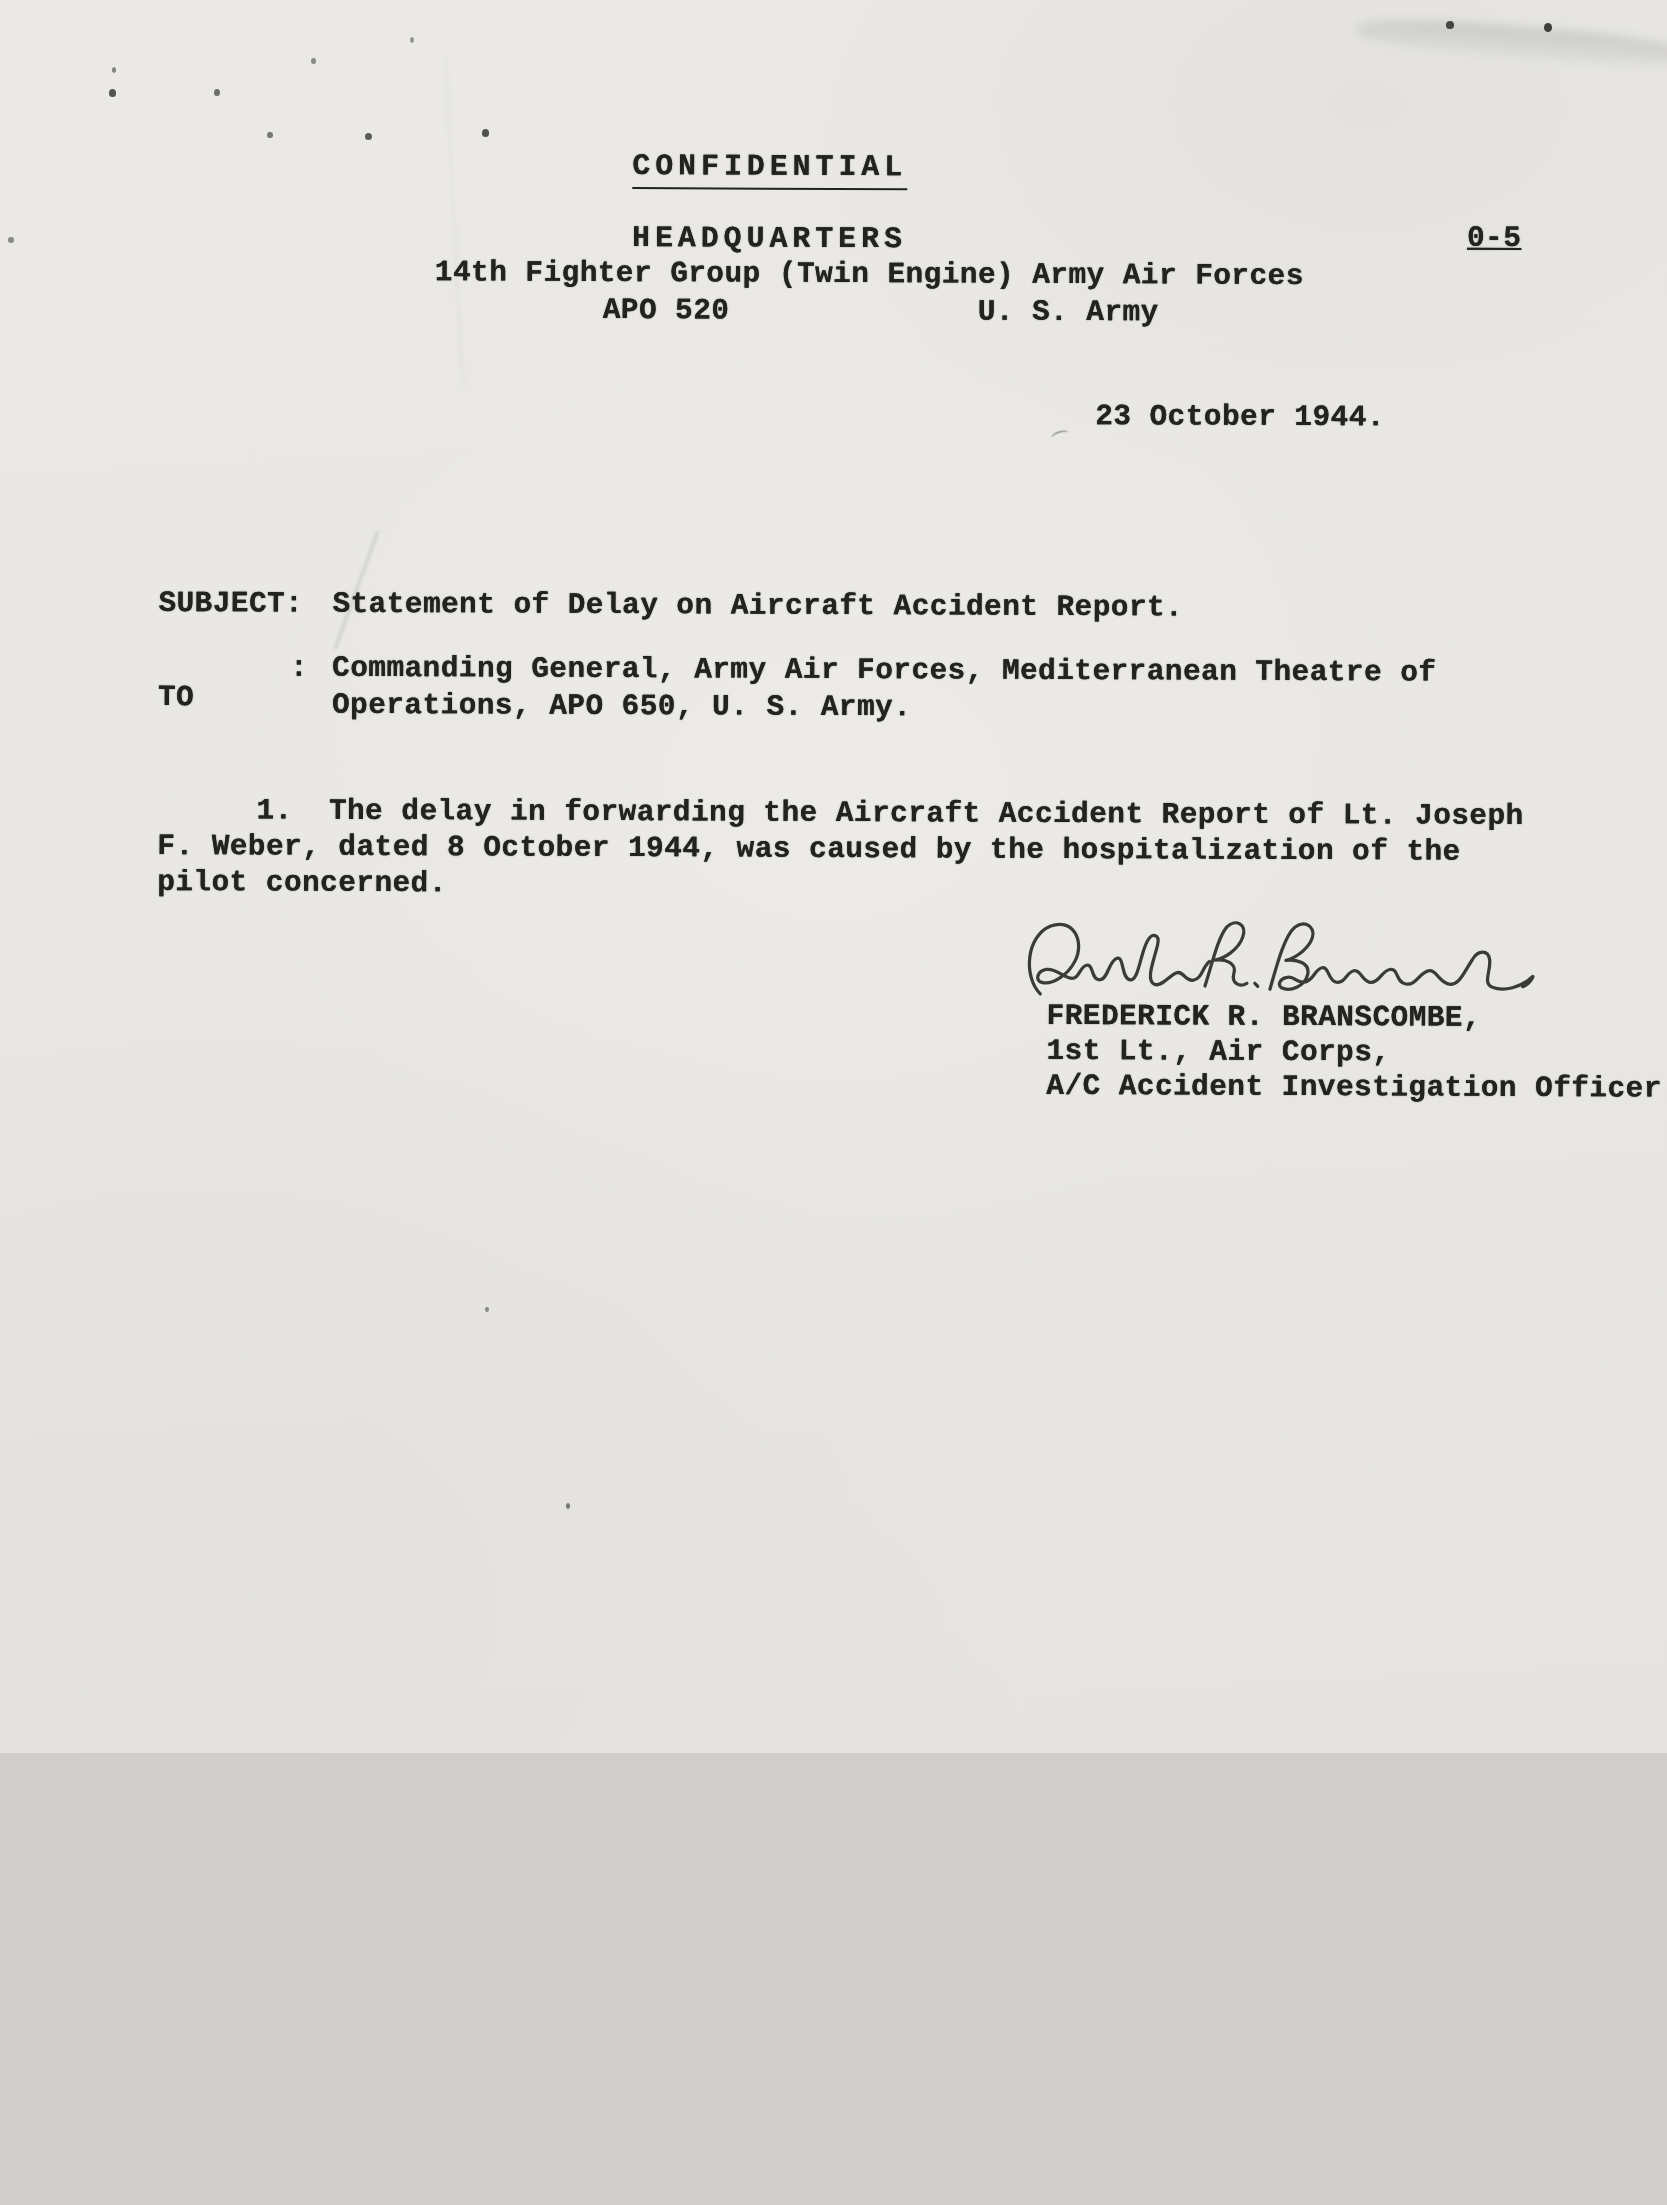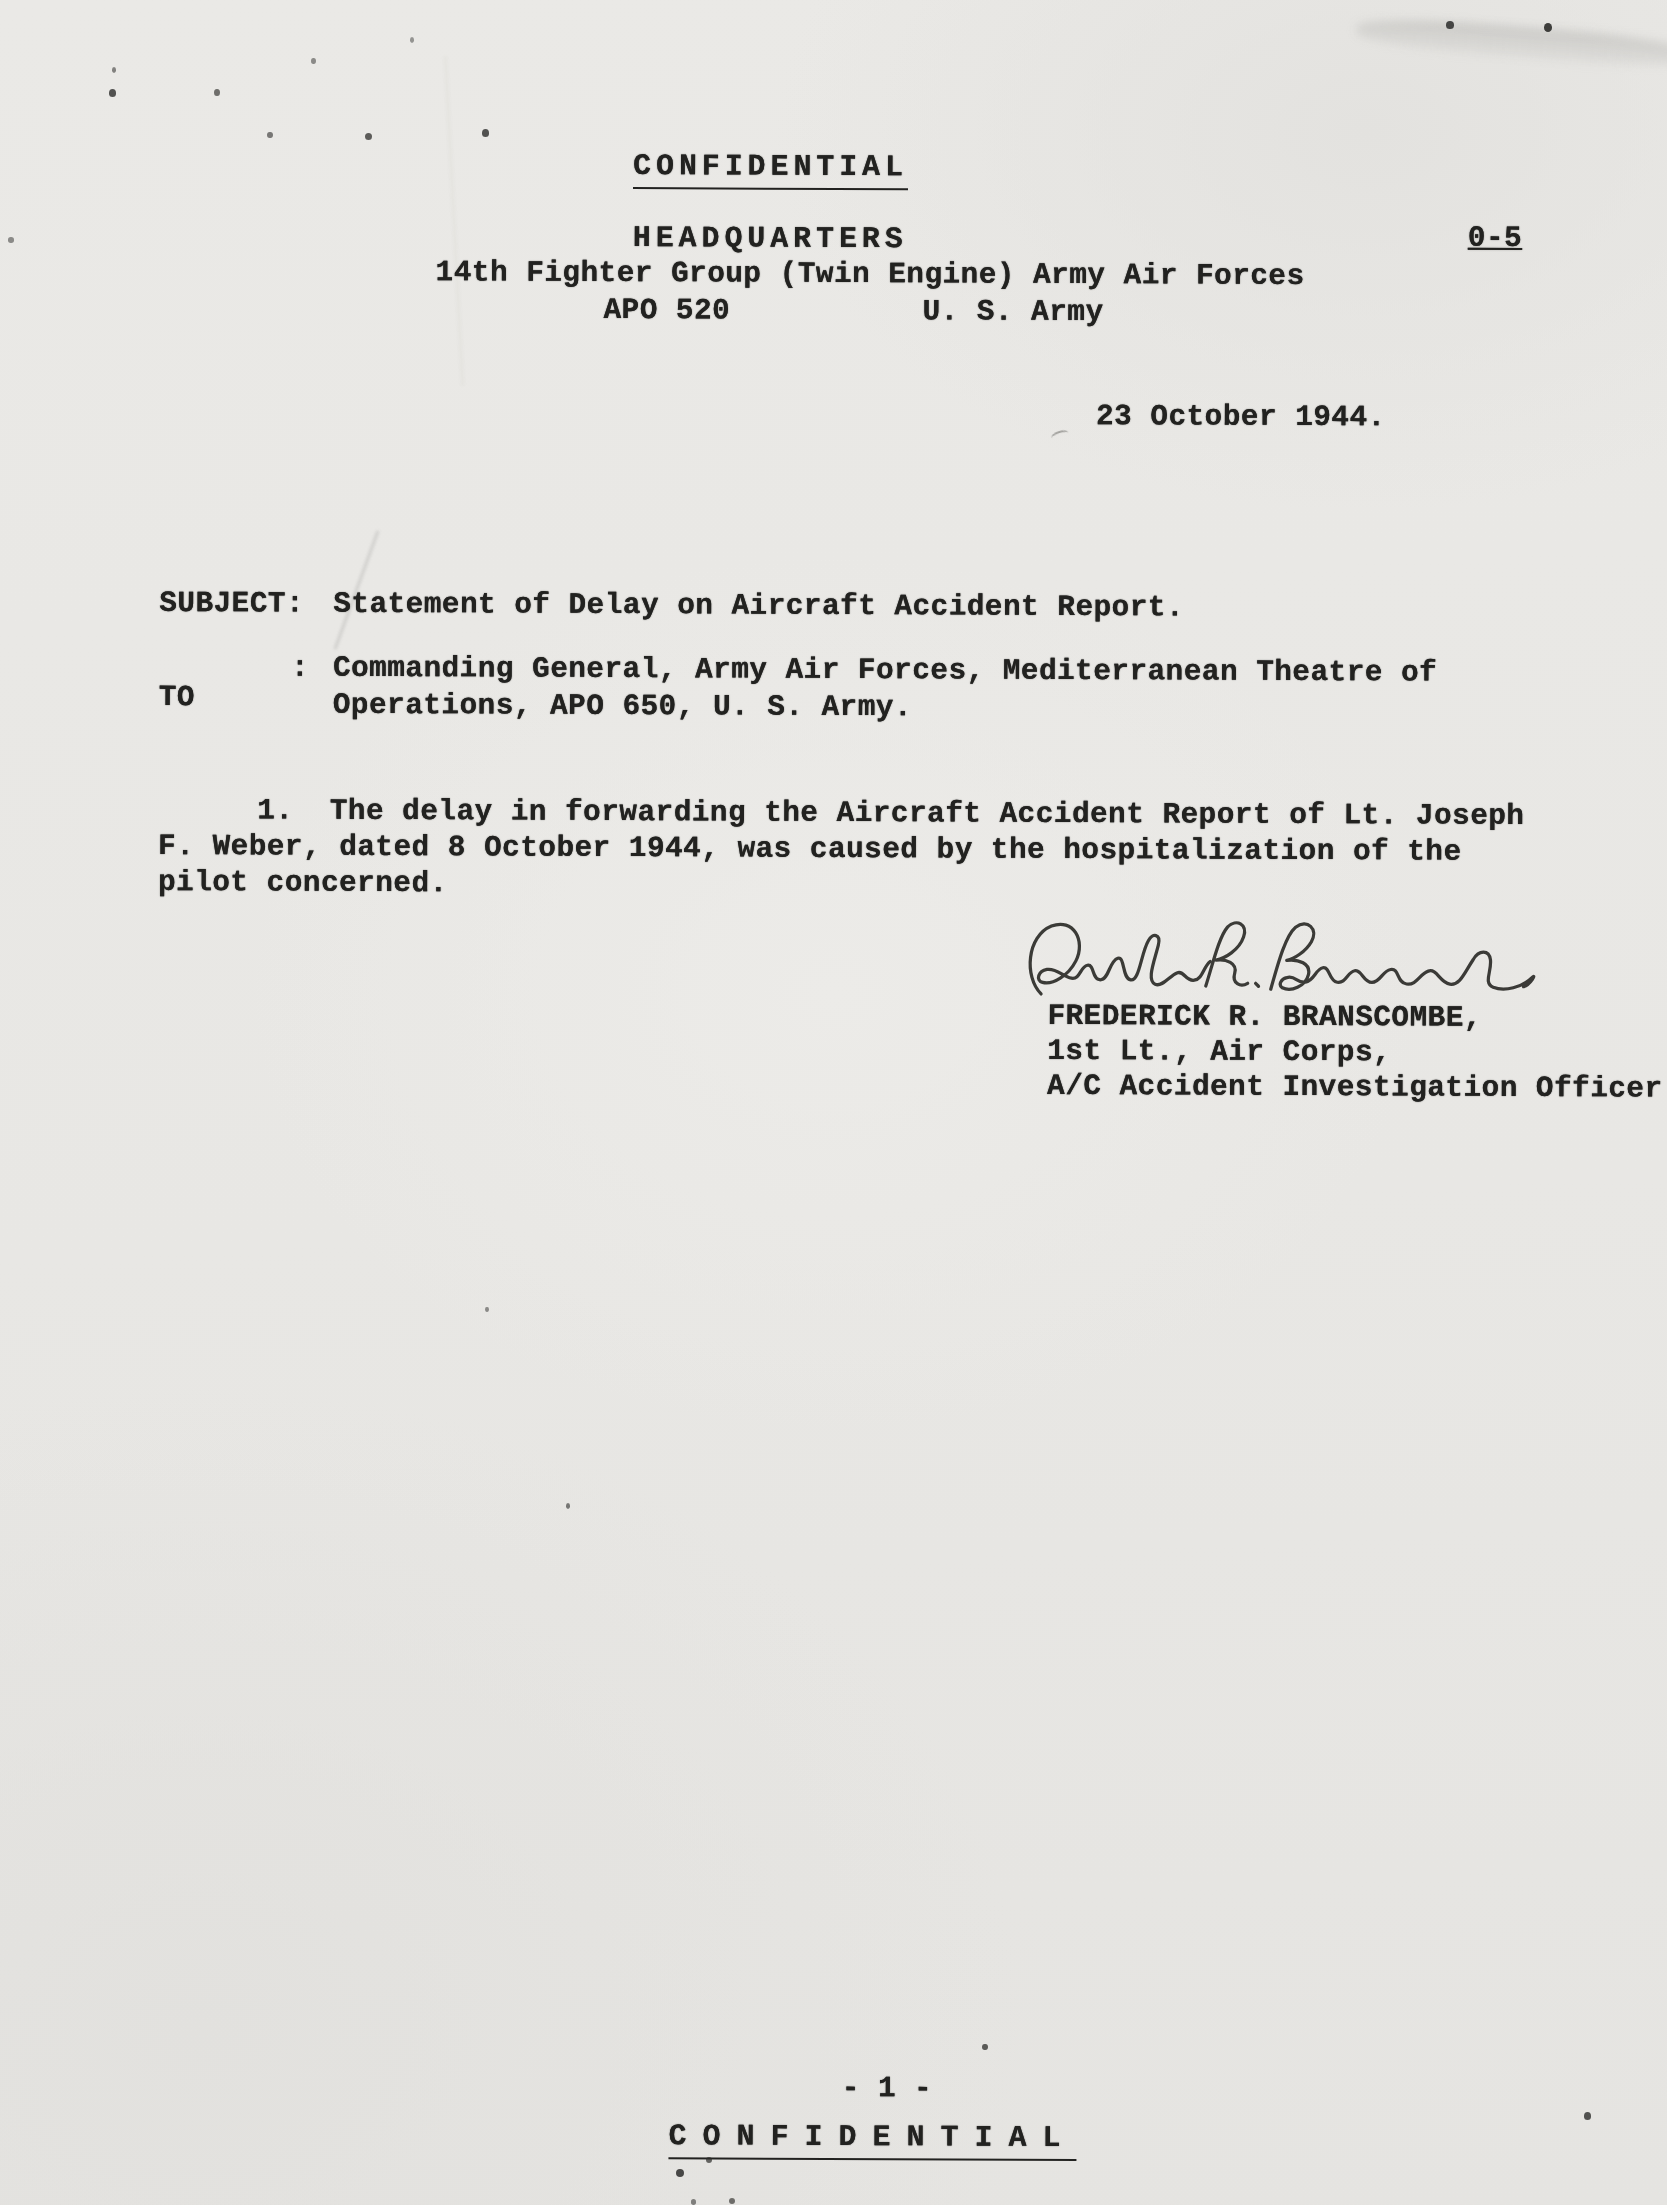--- a/index.html
+++ b/index.html
@@ -1,18 +1,18 @@
 <!DOCTYPE html>
 <html style="--ink: #222220;font-size:11.2px"><head>
 <meta charset="utf-8">
 <style>
   html,body{margin:0;padding:0;background:#cfcecb;}
   .page{
     position:relative;
-    width:1667px;height:2205px;
+    width:1667px;height:1753px;
     overflow:hidden;
     background:
       radial-gradient(984px 632px at 82% 6%, #e3e2df 0%, rgba(227,226,223,0) 60%),
       radial-gradient(1265px 984px at 12% 92%, #e2e1de 0%, rgba(226,225,222,0) 65%),
       radial-gradient(843px 632px at 50% 45%, #ecebe8 0%, rgba(236,235,232,0) 70%),
       linear-gradient(177deg,#eae9e6 0%,#e8e7e4 55%,#e5e4e1 100%);
     font-family:"Liberation Mono","DejaVu Sans Mono",monospace;
     color:var(--ink,#222220);
   }
   .content{position:absolute;inset:0;transform:rotate(0.25deg);transform-origin:50% 40%;}
@@ -62,21 +62,21 @@
 
     <div class="t spaced underlined" style="left:630px;top:150px;">CONFIDENTIAL</div>
 
     <div class="t" style="left:1465px;top:218px;text-decoration:underline;">0-5</div>
 
     <div class="t spaced" style="left:630px;top:222px;">HEADQUARTERS</div>
 
     <div class="t" style="left:433px;top:257px;">14th Fighter Group (Twin Engine) Army Air Forces</div>
 
     <div class="t" style="left:601px;top:294px;text-align:right;">APO 520</div>
-    <div class="t" style="left:920px;top:294px;">U. S. Army</div>
+    <div class="t" style="left:976px;top:294px;">U. S. Army</div>
 
     <div class="t" style="left:1094px;top:398px;">23 October 1944.</div>
 
     <div class="t" style="left:158px;top:589px;">SUBJECT:</div>
     <div class="t" style="left:332px;top:589px;">Statement of Delay on Aircraft Accident Report.</div>
 
     <div class="t" style="left:158px;top:683px;">TO</div>
     <div class="t" style="left:290px;top:653px;">:</div>
     <div class="t" style="left:332px;top:653px;">Commanding General, Army Air Forces, Mediterranean Theatre of</div>
     <div class="t" style="left:332px;top:690px;">Operations, APO 650, U. S. Army.</div>

